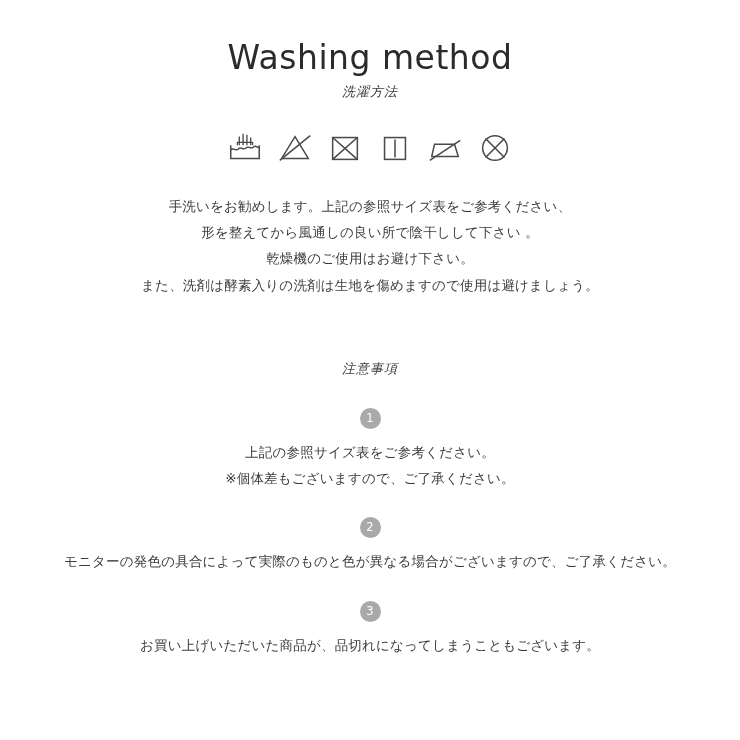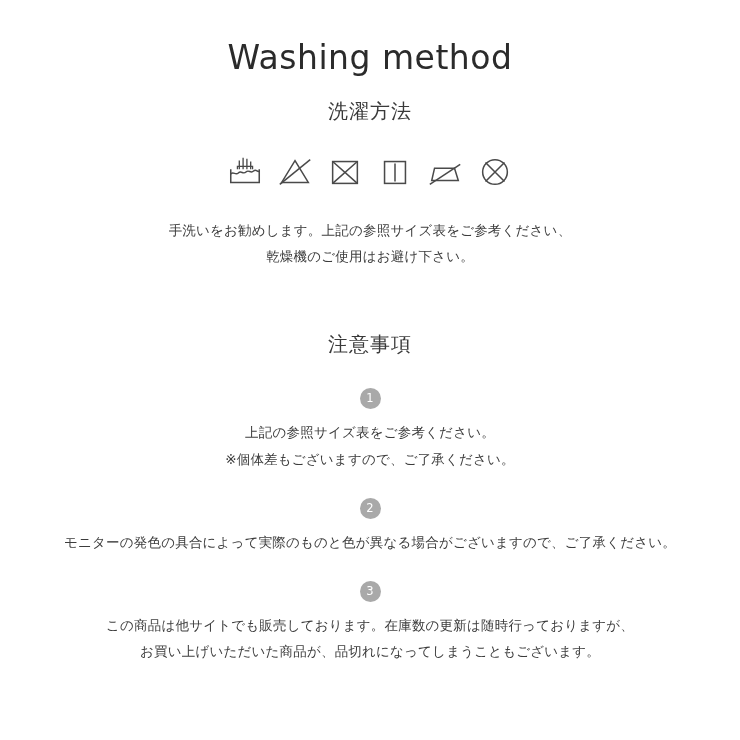--- a/index.html
+++ b/index.html
@@ -32,24 +32,25 @@
     font-family: "DejaVu Sans", sans-serif;
     font-size: 33px;
     font-weight: 400;
     letter-spacing: 0.5px;
     color: #2b2b2b;
     line-height: 1.2;
     margin: 0;
   }
   .heading-jp {
     font-family: "DejaVu Sans", sans-serif;
-    font-size: 20px;
+    font-size: 13px;
     color: #3a3a3a;
     letter-spacing: 1px;
-    margin-top: 20px;
+    margin-top: 5px;
+    font-style: italic;
   }
 
   
   .symbols {
     margin-top: 28px;
     display: flex;
     justify-content: center;
     align-items: center;
     gap: 12px;
   }
@@ -170,21 +171,23 @@
             <circle cx="20" cy="20" r="13"></circle>
             <path d="M10 10 L30 30 M30 10 L10 30"></path>
           </g>
         </svg>
       </span>
 
     </div>
 
     <div class="care-text">
       <div>手洗いをお勧めします。上記の参照サイズ表をご参考ください、</div>
+      <div>形を整えてから風通しの良い所で陰干しして下さい 。</div>
       <div>乾燥機のご使用はお避け下さい。</div>
+      <div>また、洗剤は酵素入りの洗剤は生地を傷めますので使用は避けましょう。</div>
     </div>
   </section>
 
   <section class="section section-caution">
     <div class="heading-jp">注意事項</div>
 
     <div class="caution-list">
 
       <div class="caution-item">
         <span class="num-badge">1</span>
@@ -197,21 +200,20 @@
       <div class="caution-item">
         <span class="num-badge">2</span>
         <div class="caution-lines">
           <div>モニターの発色の具合によって実際のものと色が異なる場合がございますので、ご了承ください。</div>
         </div>
       </div>
 
       <div class="caution-item">
         <span class="num-badge">3</span>
         <div class="caution-lines">
-          <div>この商品は他サイトでも販売しております。在庫数の更新は随時行っておりますが、</div>
           <div>お買い上げいただいた商品が、品切れになってしまうこともございます。</div>
         </div>
       </div>
 
     </div>
   </section>
 
 </div>
 
 </body></html>

